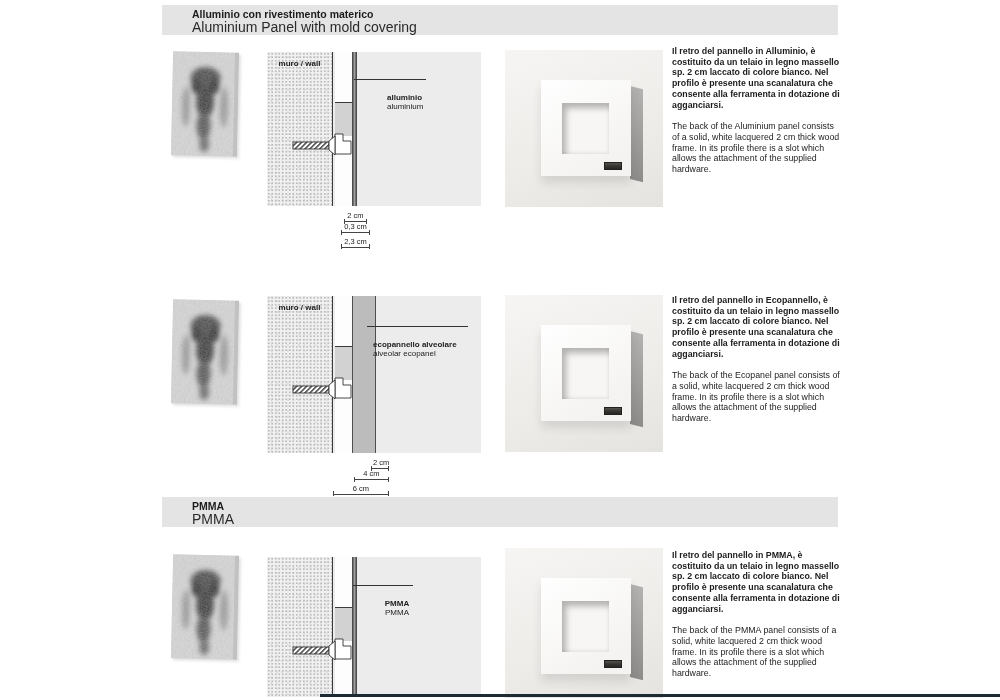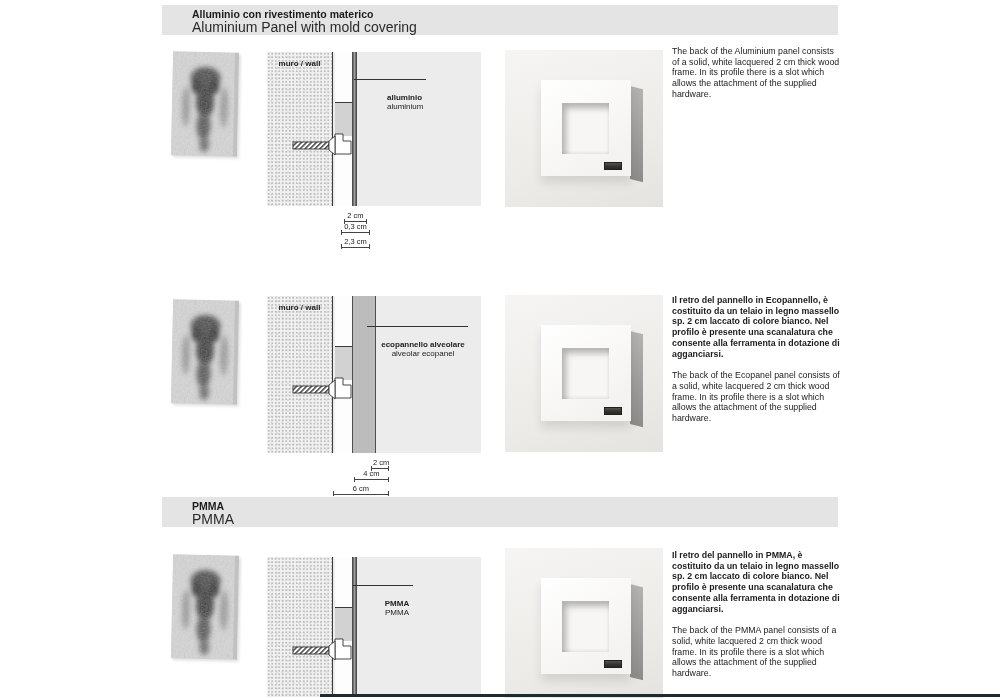--- a/index.html
+++ b/index.html
@@ -45,21 +45,21 @@
   .v0 .panel-strip,.v2 .panel-strip{left:85px;width:4.5px;
         background:linear-gradient(90deg,#4d4d4d 0 20%,#9e9e9e 42% 58%,#4d4d4d 80% 100%);}
   .v1 .panel-strip{left:85px;width:24px;background:#bcbcbc;
         border-left:1px solid #4f4f4f;border-right:1px solid #4f4f4f;box-sizing:border-box;}
   .leader{position:absolute;height:1px;background:#333;}
   .v0 .leader{left:87px;top:27px;width:72px;}
   .v1 .leader{left:100px;top:30px;width:101px;}
   .v2 .leader{left:86px;top:28px;width:60px;}
   .panel-label{position:absolute;font-size:8px;line-height:9px;color:#222;text-align:left;margin-top:36px;}
   .v0 .panel-label{left:120px;top:5px;}
-  .v1 .panel-label{left:106px;top:8px;text-align:center;width:100px;}
+  .v1 .panel-label{left:106px;top:8px;text-align:left;width:100px;}
   .v2 .panel-label{left:110px;top:6px;text-align:center;width:40px;}
   .pl-it{font-weight:bold;}
 
   
   .dims{position:absolute;left:173px;font-size:7.5px;color:#222;}
   .v0 .dims{top:206px;} .v1 .dims{top:208px;}
   .dim-row{display:flex;align-items:flex-end;flex-direction:column;}
   .dim-row2{margin-top:3.5px;}
   .dim-seg{border-bottom:1px solid #444;padding:0 2px 1px;position:relative;
            text-align:center;box-sizing:border-box;white-space:nowrap;}
@@ -176,20 +176,21 @@
 
     <div class="frame-photo">
       <div class="fp-side"></div>
       <div class="fp-frame">
         <div class="fp-hole"></div>
         <div class="fp-plaque"></div>
       </div>
     </div>
 
     <div class="desc">
+      <p class="desc-it">Il retro del pannello in Alluminio, è costituito da un telaio in legno massello sp. 2 cm laccato di colore bianco.  Nel profilo è presente una scanalatura che consente alla ferramenta in dotazione di agganciarsi.</p>
       <p class="desc-en">The back of the Aluminium panel consists of a solid, white lacquered 2 cm thick wood frame.  In its profile there is a slot which allows the attachment of the supplied hardware.</p>
     </div>
 
   </section>
 
   <section class="section v1">
 
 
     <div class="art-photo">
       <svg class="art-svg" viewBox="0 0 66 104">

